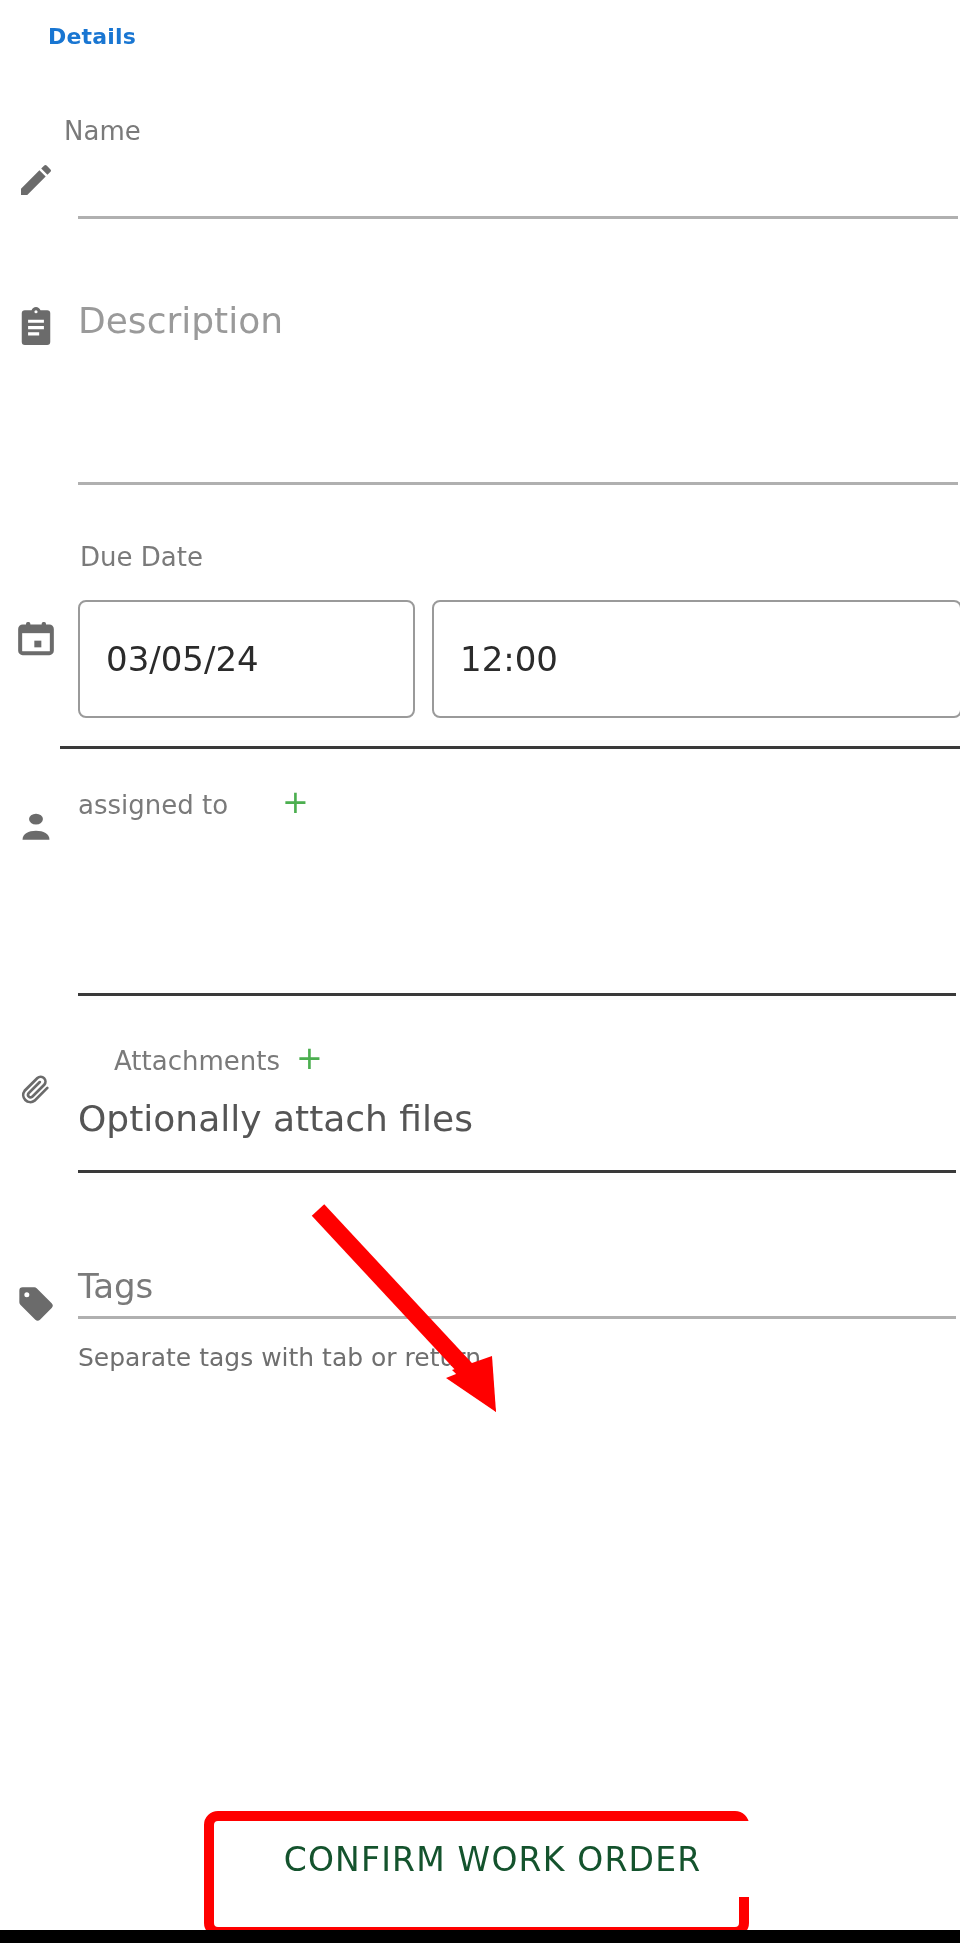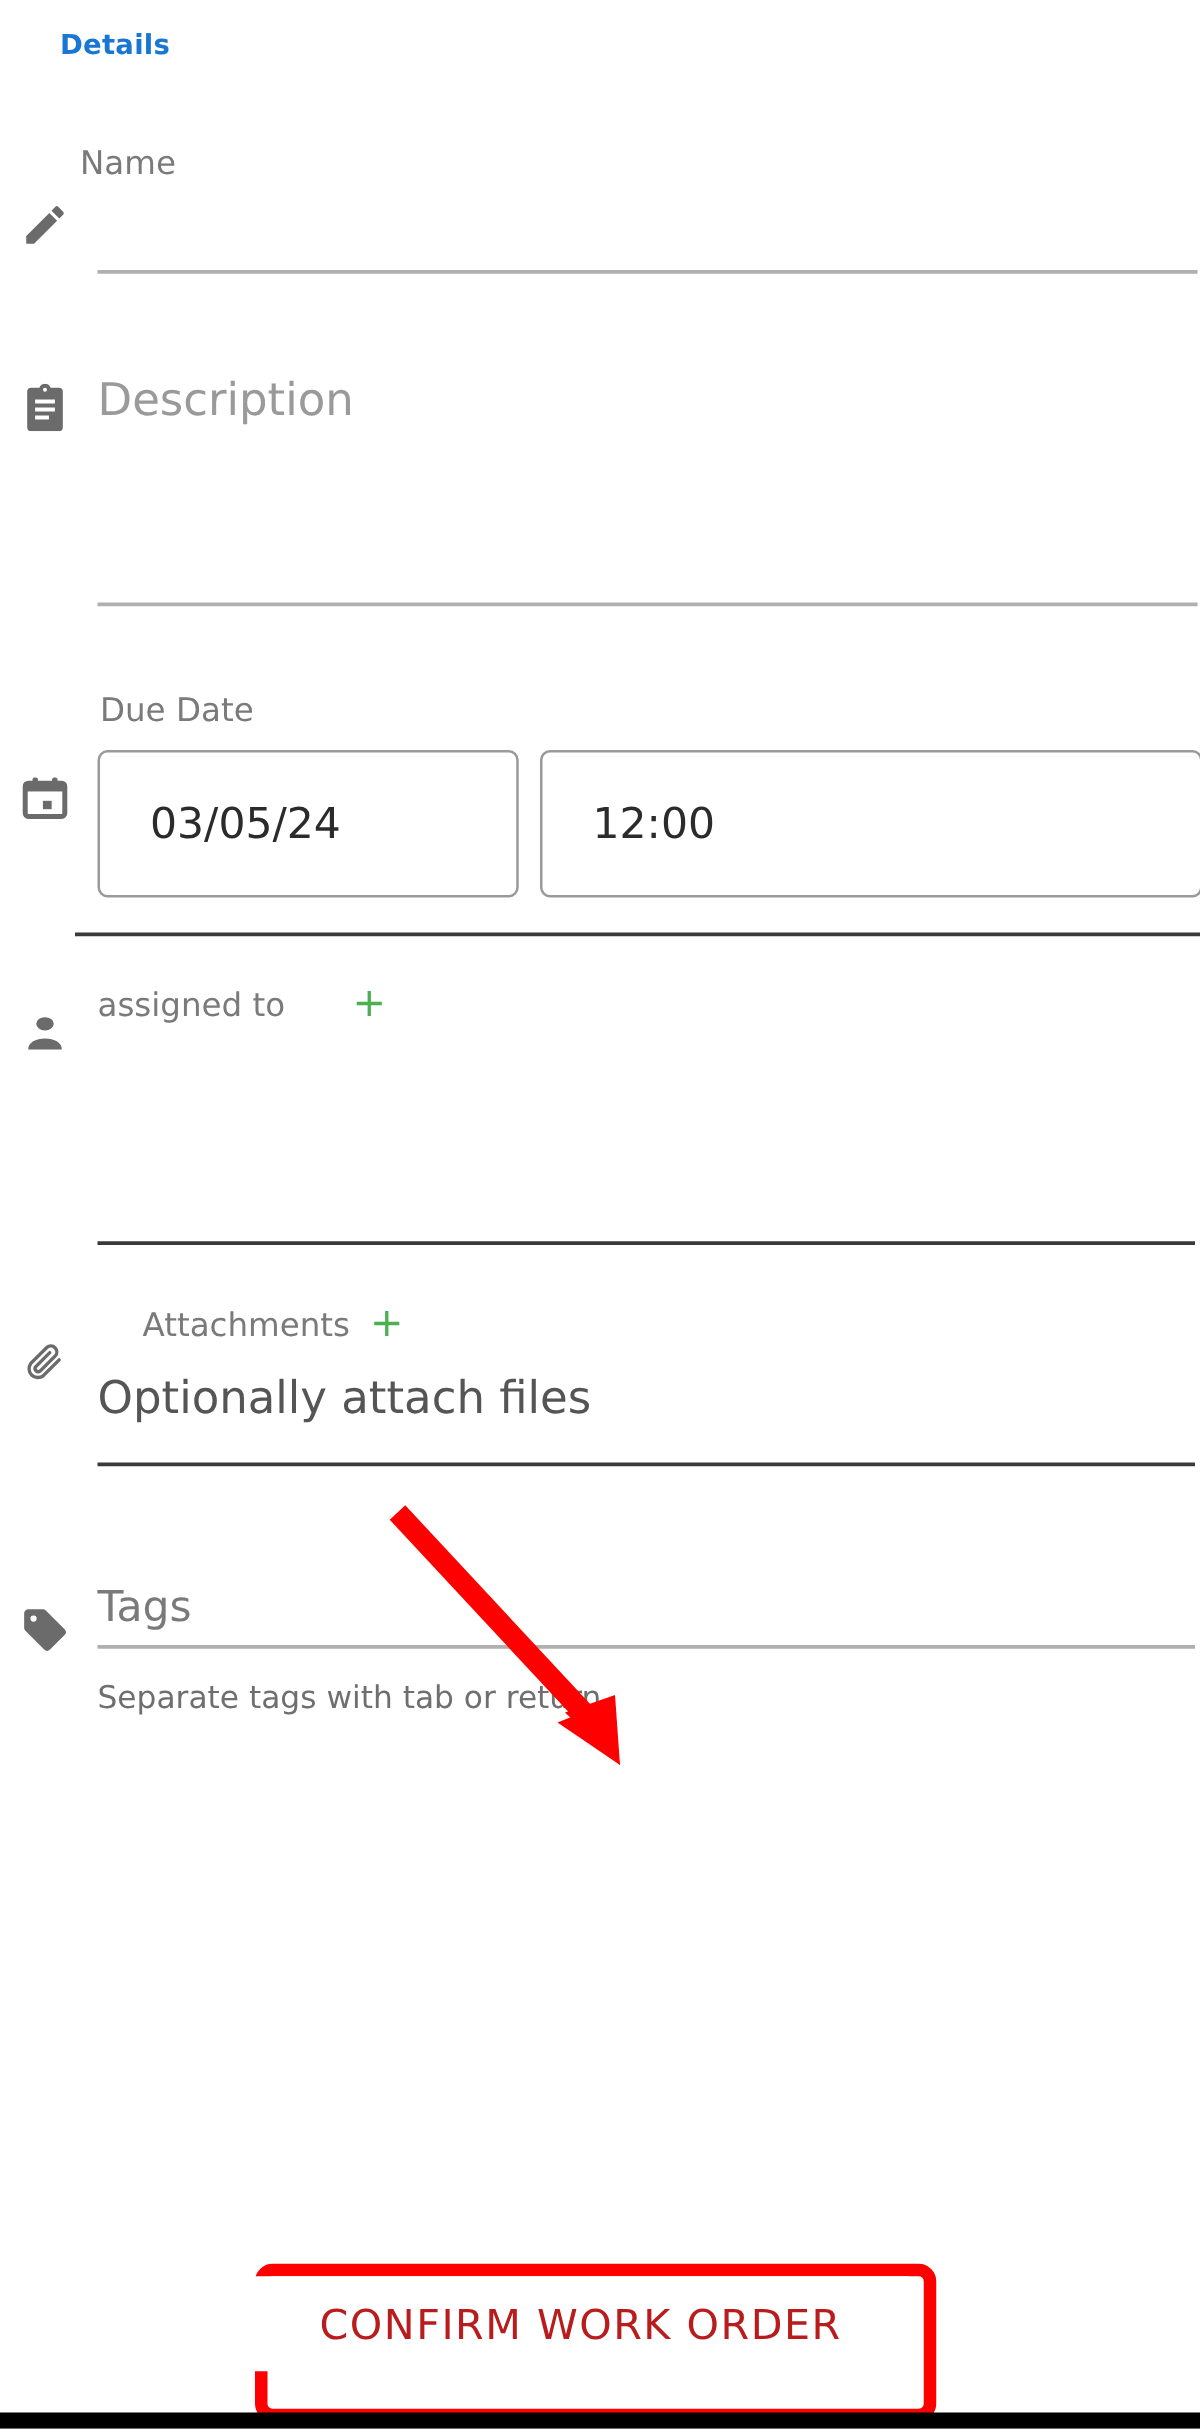--- a/index.html
+++ b/index.html
@@ -81,30 +81,30 @@
   #description-placeholder {
     position: absolute;
     left: 78px; top: 303px;
     color: #9a9a9a;
     font-size: 36px;
     line-height: 1;
   }
   #description-underline { left: 78px; top: 482px; width: 880px; }
 
   
-  #duedate-label { left: 80px; top: 556px; }
+  #duedate-label { left: 80px; top: 544px; }
   #calendar-icon-col { top: 617px; height: 44px; }
   .date-box {
     position: absolute;
     border: 2px solid #9a9a9a;
     border-radius: 8px;
     background: #ffffff;
     display: flex;
     align-items: center;
-    padding-left: 40px;
+    padding-left: 26px;
     font-size: 34px;
     color: #2b2b2b;
   }
   #date-input { left: 78px; top: 600px; width: 337px; height: 118px; }
   #time-input { left: 432px; top: 600px; width: 530px; height: 118px; }
   #duedate-underline { left: 60px; top: 746px; width: 900px; }
 
   
   #person-icon-col { top: 805px; height: 44px; }
   #assigned-label { left: 78px; top: 792px; }
@@ -190,25 +190,25 @@
   #confirm-highlight {
     position: absolute;
     left: 204px; top: 1811px;
     width: 545px; height: 126px;
     border: 10px solid #ff0000;
     border-radius: 14px;
     background: transparent;
   }
   #confirm-button {
     position: absolute;
-    left: 202px; top: 1821px;
+    left: 230px; top: 1821px;
     width: 525px; height: 76px;
     background: #ffffff;
     border: none;
-    color: #b91c1c;
+    color: #14532d;
     font-family: "DejaVu Sans", "Liberation Sans", sans-serif;
     font-size: 33px;
     letter-spacing: 1.2px;
     cursor: pointer;
     display: flex;
     align-items: center;
     justify-content: center;
   }
 
   

